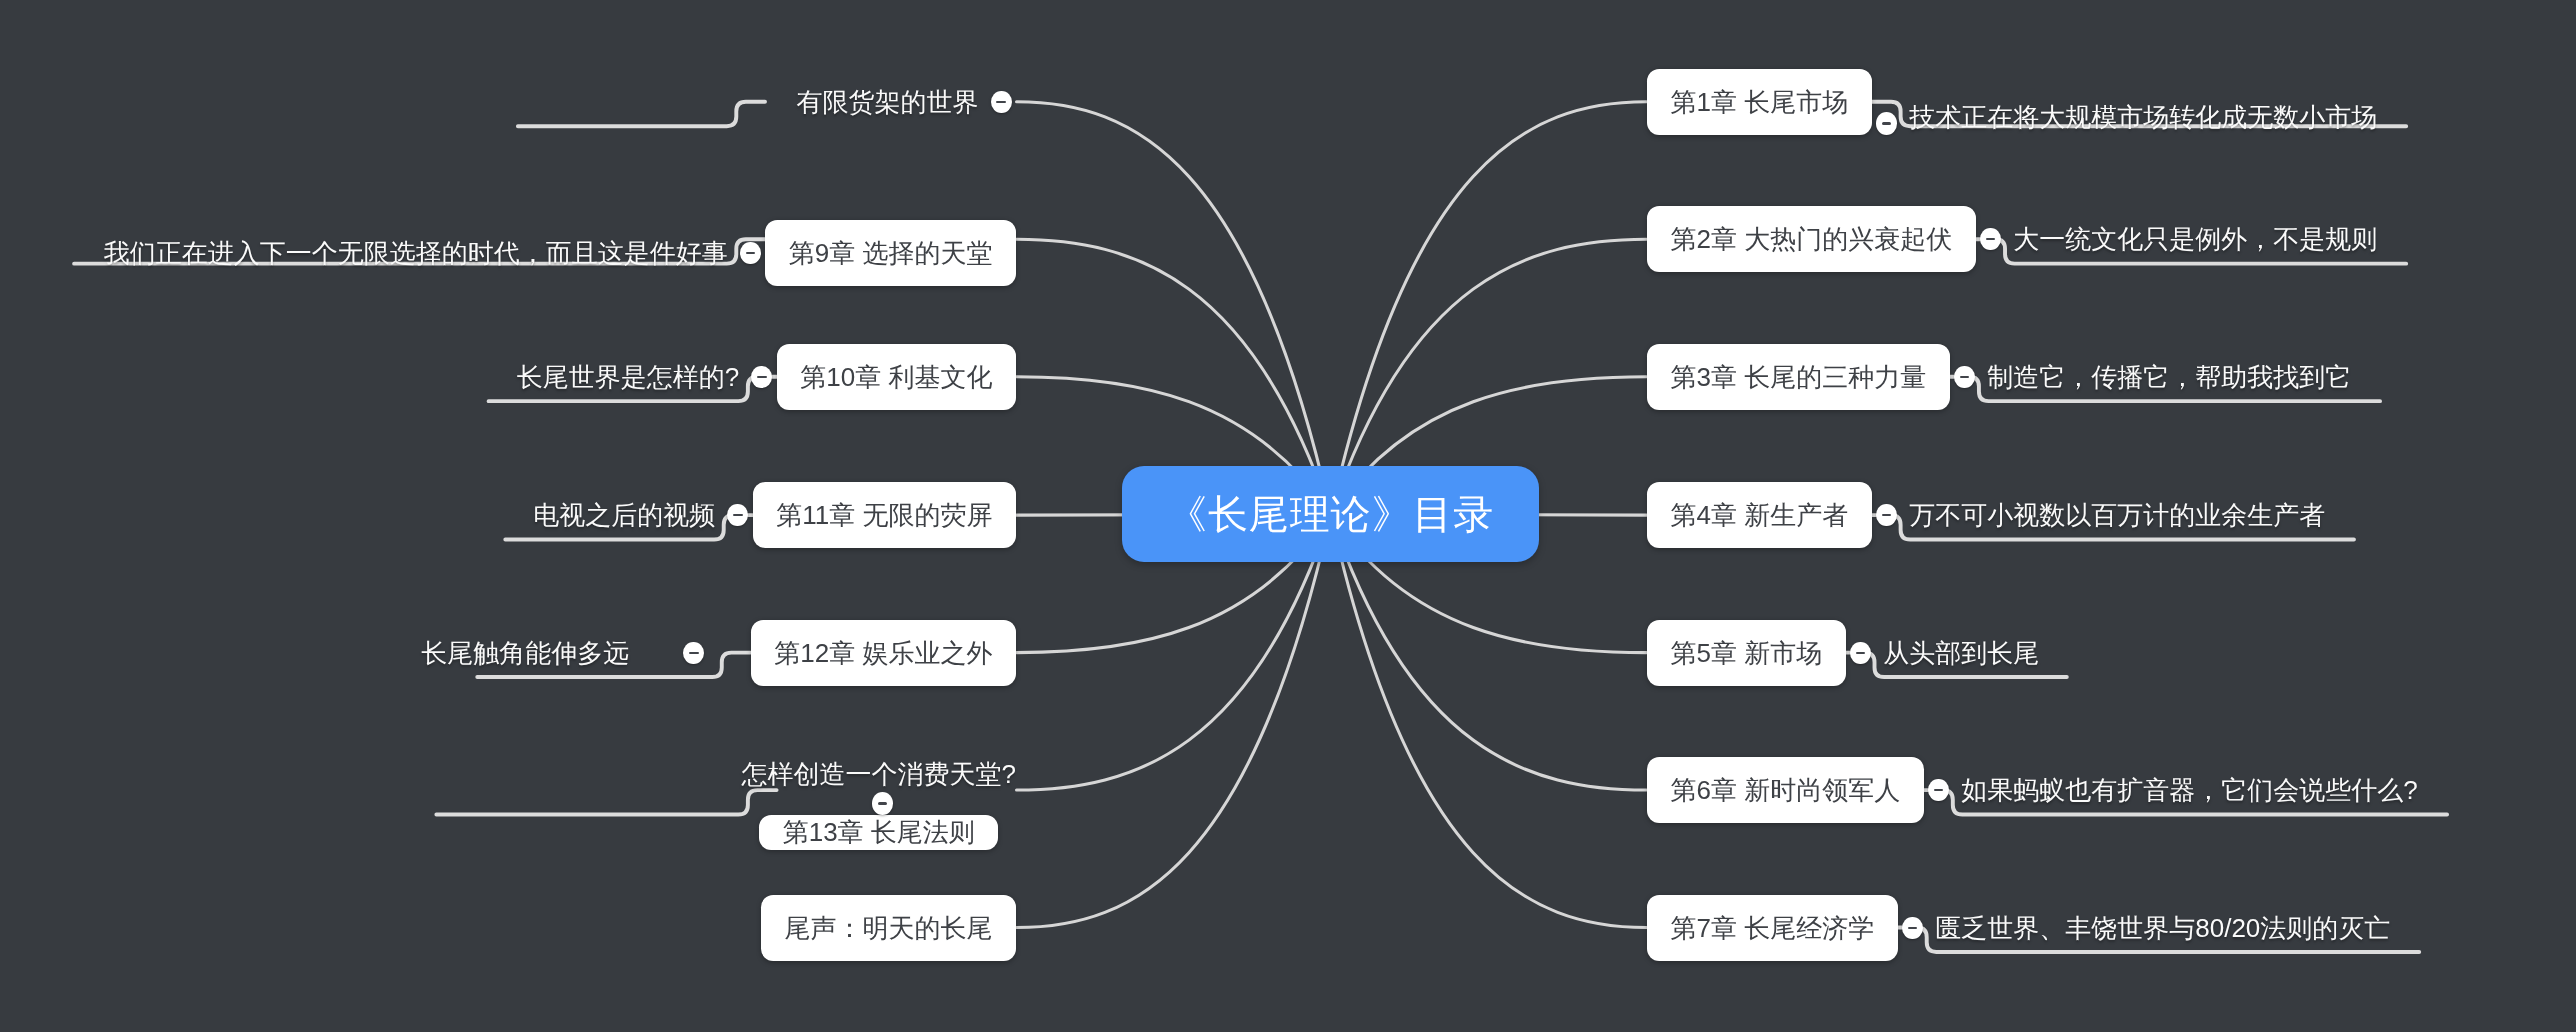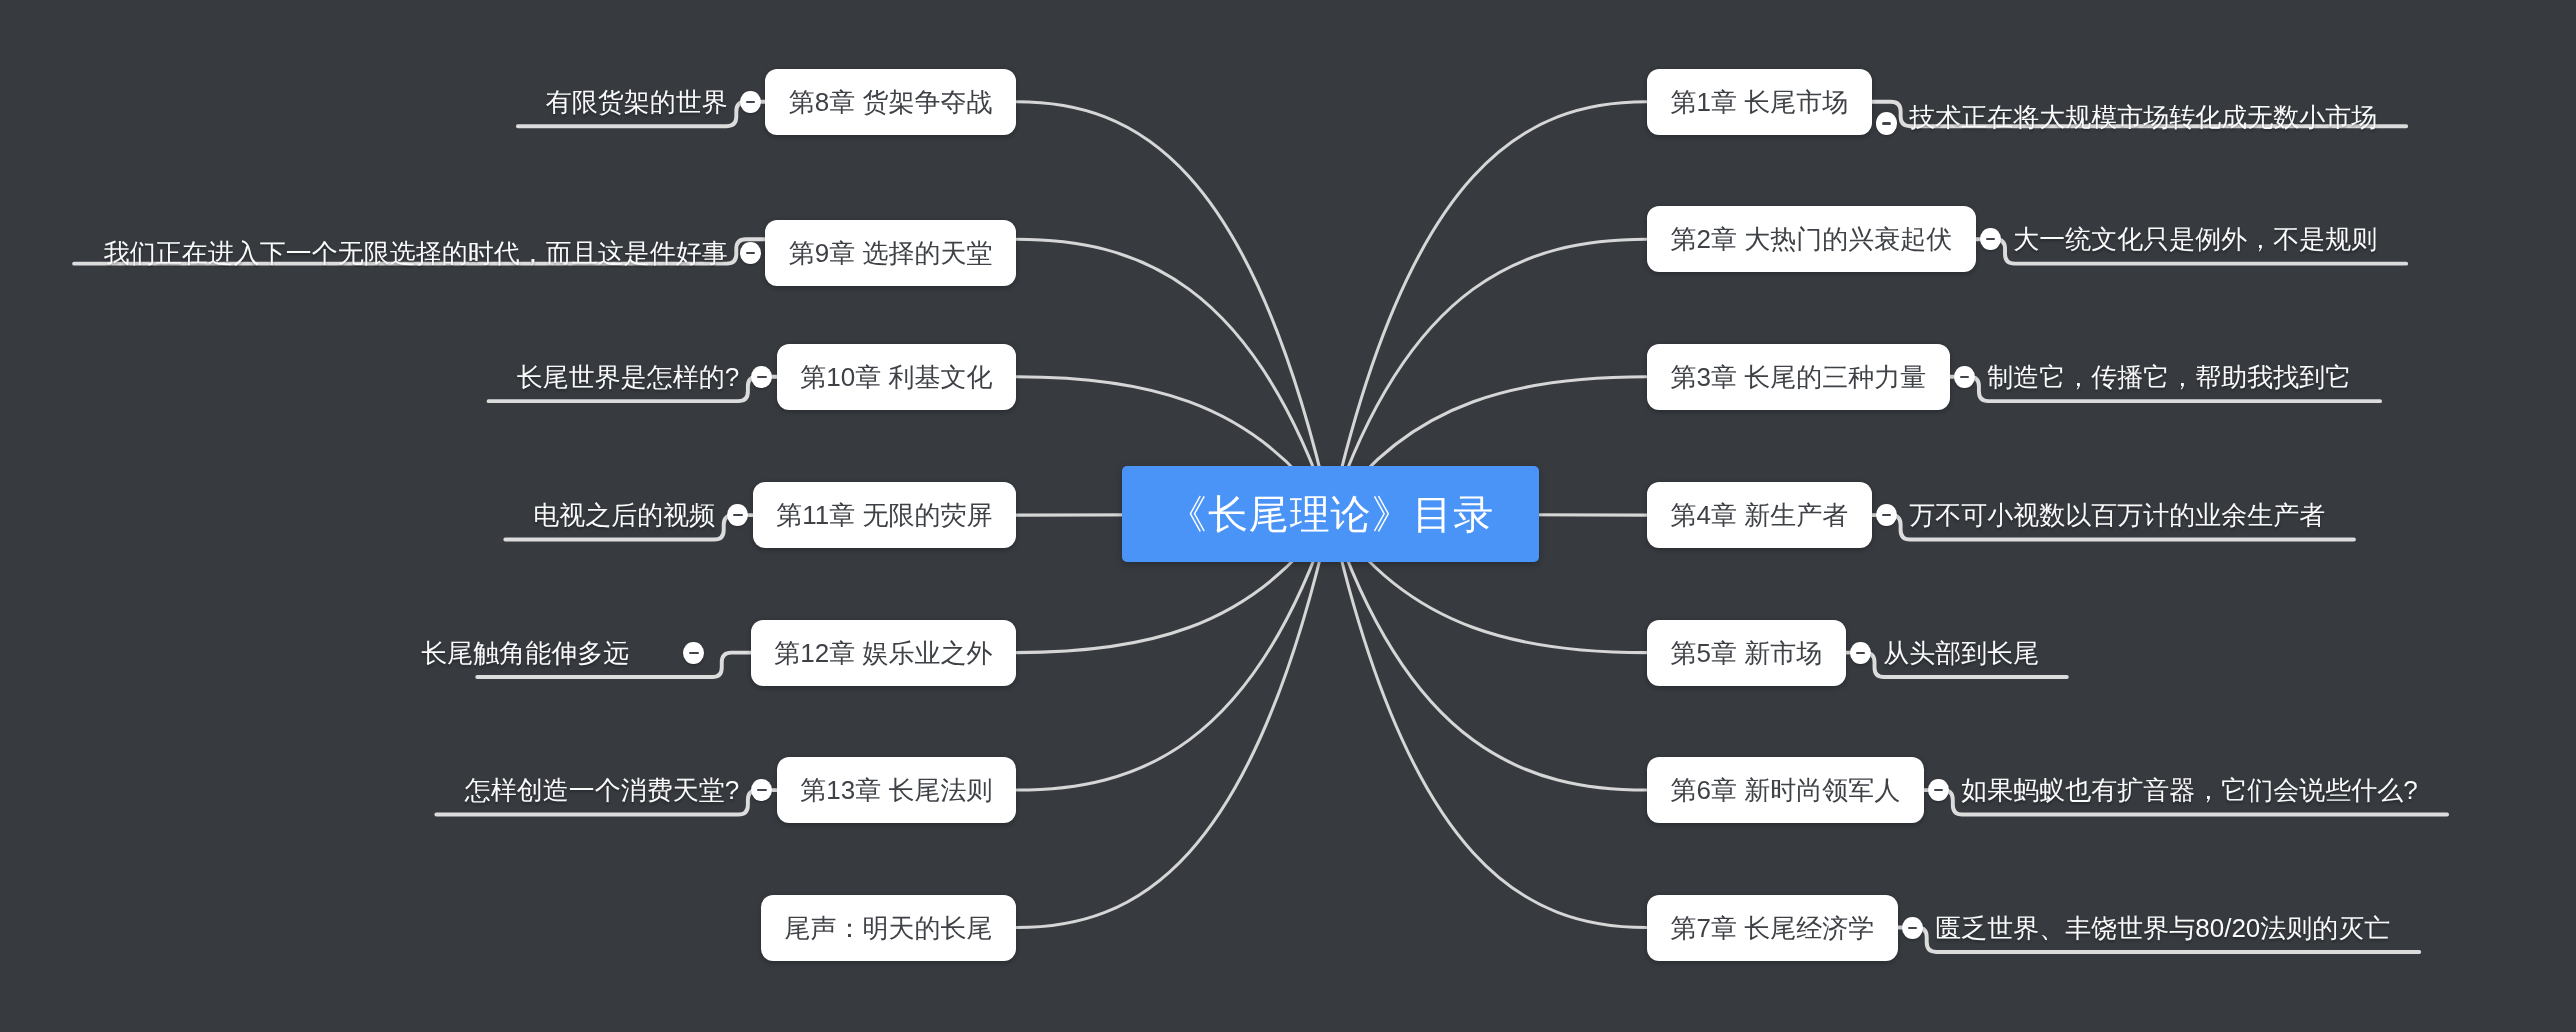--- a/index.html
+++ b/index.html
@@ -10,21 +10,21 @@
     position:relative;
     font-family:"Liberation Sans", sans-serif;
   }
   #canvas{position:absolute;inset:0;width:2576px;height:1032px;}
   #links{position:absolute;left:0;top:0;z-index:1;}
   .link{stroke:#D6D6D6;stroke-width:3.5px;fill:none;stroke-linecap:round;}
   .leafline{stroke:#DCDCDC;stroke-width:4.5px;fill:none;stroke-linecap:round;}
 
   .center-node{
     position:absolute;left:1122px;top:466px;height:96px;
-    padding:0 45px;border-radius:5px;
+    padding:0 45px;border-radius:22px;
     background:#4A94F8;color:#FFFFFF;
     font-size:40px;letter-spacing:0.9px;
     display:flex;align-items:center;white-space:nowrap;
     z-index:3;box-shadow:0 2.6px 7px rgba(0,0,0,0.25);
   }
   .branch{
     position:absolute;height:66px;display:flex;align-items:center;
     z-index:2;white-space:nowrap;
   }
   .chapter-box{
@@ -83,21 +83,20 @@
       <path d="M 1529 591 C 1619.75 994.75, 1754.06 1066, 1892 1066" class="link"></path>
       <path d="M 2181.03125 1066 h 22 q 11 0 11 11 v 6 q 0 11 11 11 h 555" class="leafline"></path>
     </svg>
   <div class="center-node">《长尾理论》目录</div>
 
 <div class="branch left" style="top: 69px; right: 1560px;">
       <div class="leaf-label">有限货架的世界</div>
       <div class="toggle">
         <div class="minus"></div>
       </div>
-      <div class="chapter-box">第8章 货架争夺战</div>
     </div>
     <div class="branch left" style="top: 220px; right: 1560px;">
       <div class="leaf-label">我们正在进入下一个无限选择的时代，而且这是件好事</div>
       <div class="toggle">
         <div class="minus"></div>
       </div>
       <div class="chapter-box">第9章 选择的天堂</div>
     </div>
     <div class="branch left" style="top: 344px; right: 1560px;">
       <div class="leaf-label">长尾世界是怎样的?</div>
@@ -113,21 +112,21 @@
       </div>
       <div class="chapter-box">第11章 无限的荧屏</div>
     </div>
     <div class="branch left" style="top: 620px; right: 1560px; gap: 42px;">
       <div class="leaf-label">长尾触角能伸多远</div>
       <div class="toggle">
         <div class="minus"></div>
       </div>
       <div class="chapter-box">第12章 娱乐业之外</div>
     </div>
-    <div class="branch left" style="top: 757px; right: 1560px;">
+    <div class="branch left" style="top: 757px; right: 1560px; flex-direction: column;">
       <div class="leaf-label">怎样创造一个消费天堂?</div>
       <div class="toggle">
         <div class="minus"></div>
       </div>
       <div class="chapter-box">第13章 长尾法则</div>
     </div>
     <div class="branch left" style="top: 895px; right: 1560px;">
       <div class="chapter-box">尾声：明天的长尾</div>
     </div>
     <div class="branch right" style="top: 69px; left: 1647px; align-items: flex-end;">

